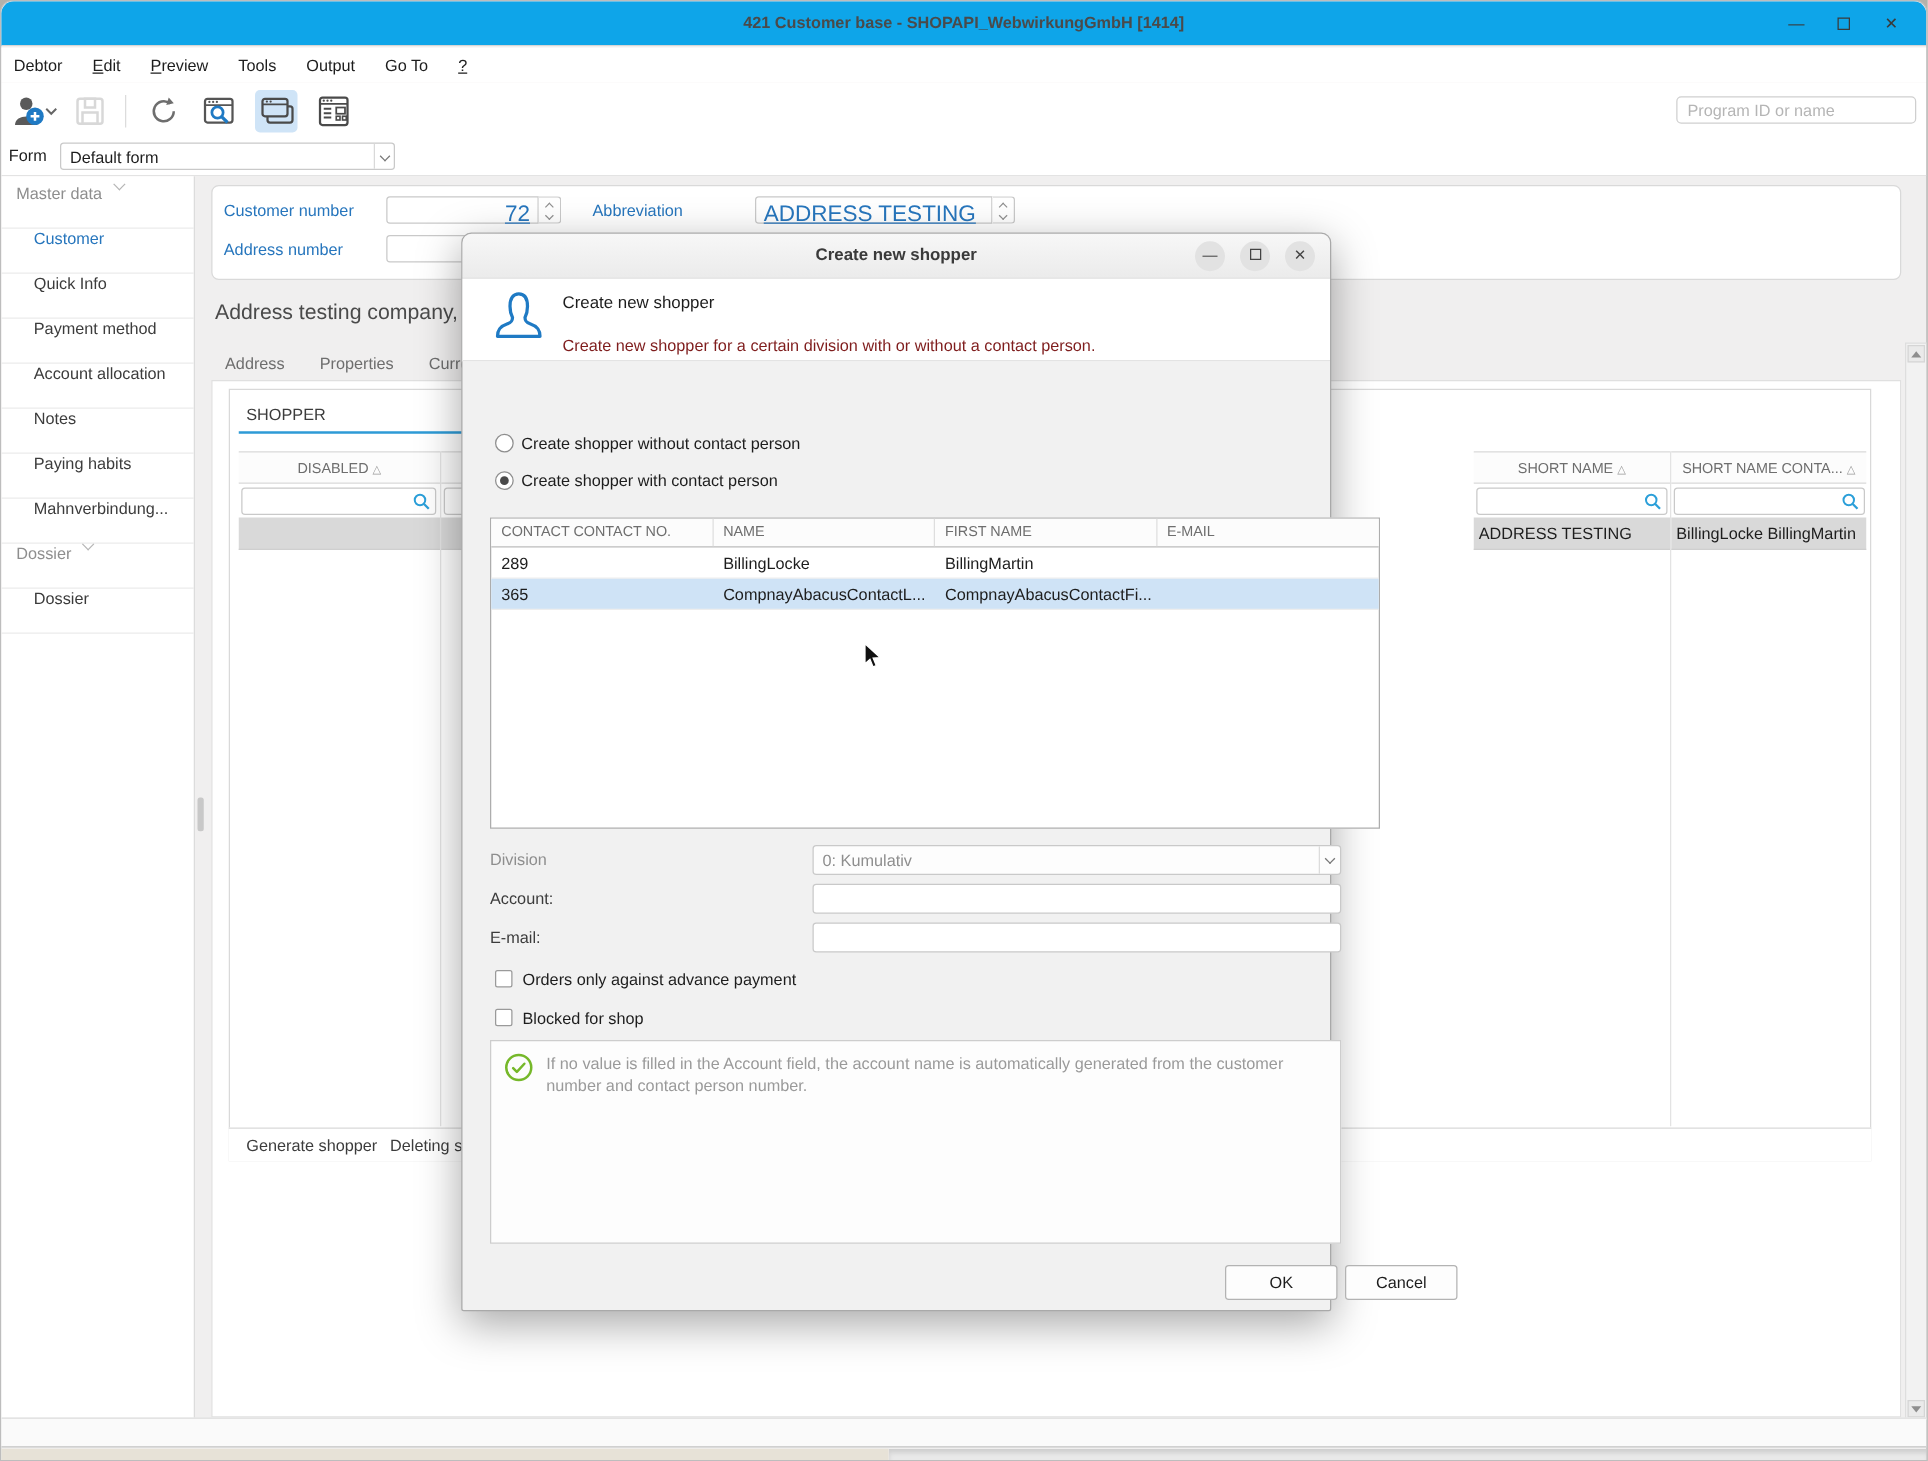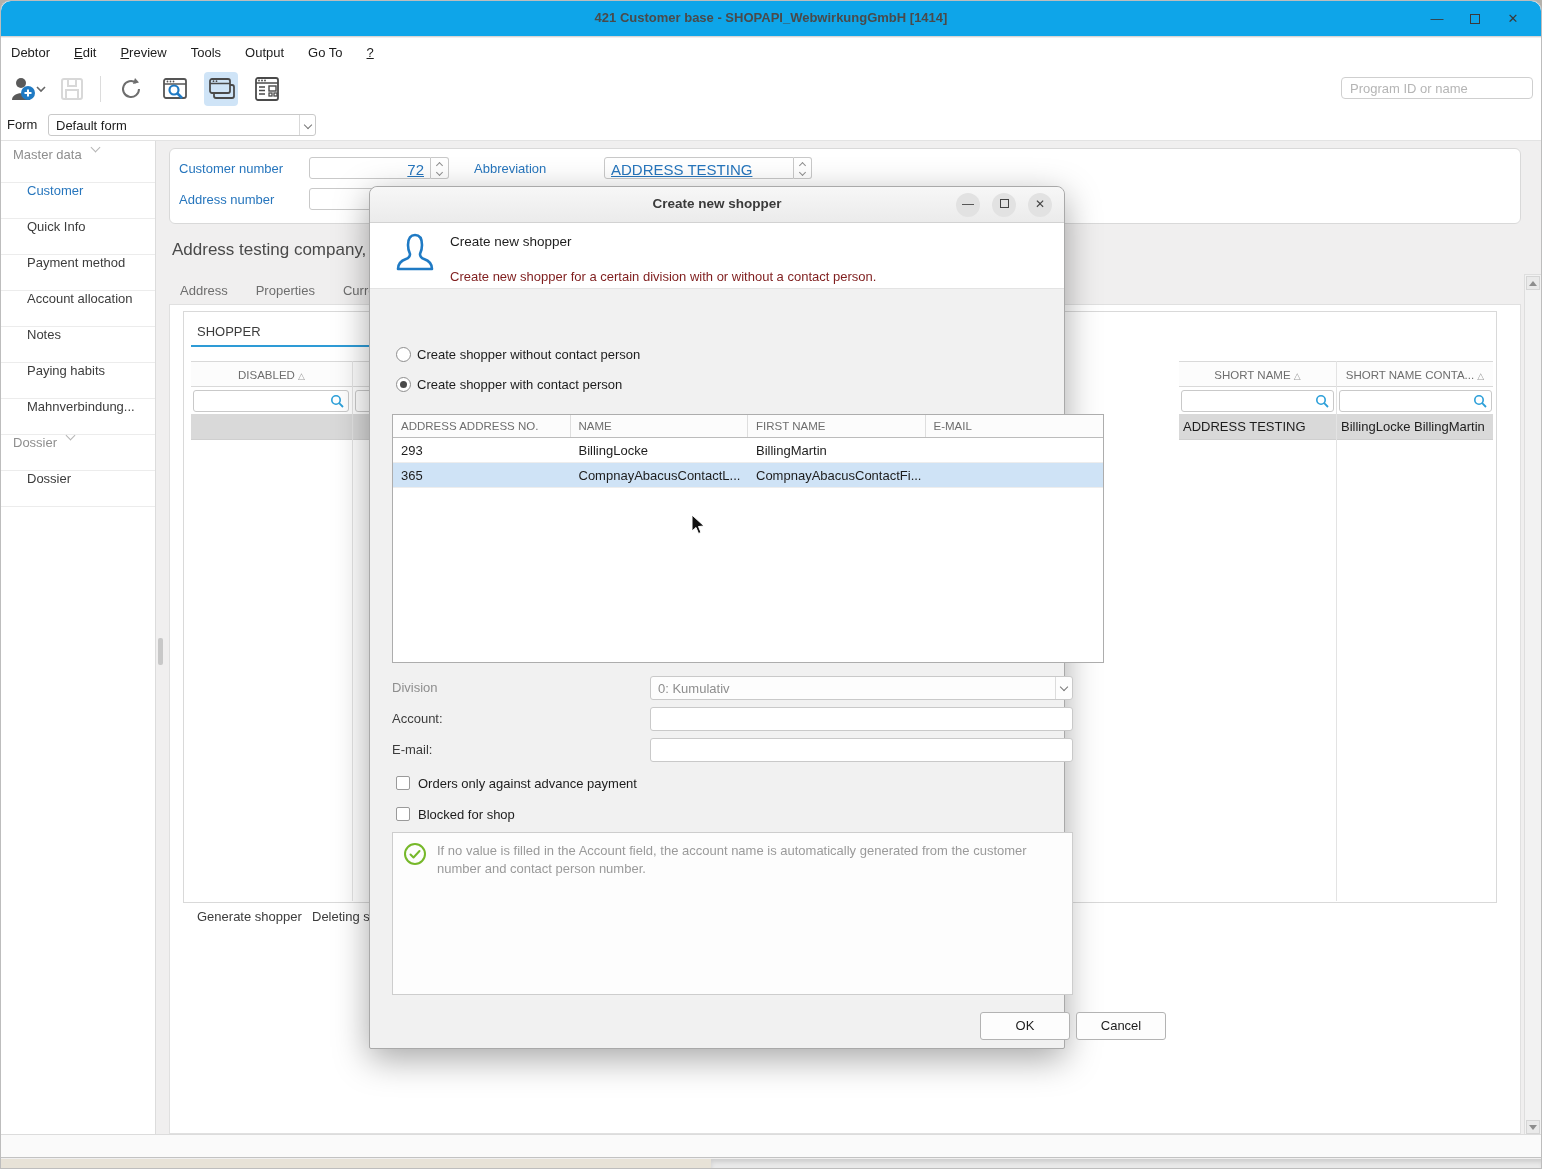--- a/index.html
+++ b/index.html
@@ -40,21 +40,21 @@
   .side-row { position:relative; height:36px; border-bottom:1px solid #ececec; font-size:13px; display:flex; }
   .side-row.hdr { color:#8e8e8e; padding-left:12px; }
   .side-row.item { color:#3c3c3c; padding-left:26px; }
   .side-row.item.active { color:#2776bd; }
   .side-chev { width:7px; height:7px; border-right:1.5px solid #b5b5b5; border-bottom:1.5px solid #b5b5b5; transform:rotate(45deg); margin-left:10px; margin-top:-3px; }
   .splitter { position:absolute; left:157px; top:637px; width:5px; height:27px; background:#c8c8c8; border-radius:2px; }
 
   
   .hpanel { position:absolute; left:168px; top:147px; width:1352px; height:76px; background:#fff; border:1px solid #d9d9d9; border-radius:6px; }
   .blab { position:absolute; font-size:13px; color:#2776bd; }
-  .fld { position:absolute; height:22px; background:#fff; border:1px solid #c9c9c9; border-radius:3px 0 0 3px; font-size:15px; }
+  .fld { position:absolute; height:22px; background:#fff; border:1px solid #c9c9c9; border-radius:3px 0 0 3px; font-size:18px; }
   .fld .v { position:absolute; top:3px; color:#2776bd; text-decoration:underline; }
   .spin { position:absolute; height:22px; width:18px; background:#fff; border:1px solid #c9c9c9; border-left:none; border-radius:0 3px 3px 0; }
   .spin i { display:block; width:5px; height:5px; border-right:1.2px solid #909090; border-bottom:1.2px solid #909090; margin:4px auto 0; }
   .spin i.up { transform:rotate(-135deg); margin-top:5px; }
   .spin i.dn { transform:rotate(45deg); margin-top:2px; }
 
   .company-heading { position:absolute; left:171px; top:239px; font-size:17px; color:#4a4a4a; }
   .tabs { position:absolute; left:179px; top:282px; font-size:13px; color:#6e6e6e; display:flex; gap:28px; }
 
   
@@ -350,27 +350,27 @@
       <div class="dlg-h-sub">Create new shopper for a certain division with or without a contact person.</div>
     </div>
 
     <div class="radio" style="left:26px; top:160px;"></div>
     <div class="rlabel" style="left:47px; top:160px;">Create shopper without contact person</div>
     <div class="radio sel" style="left:26px; top:190px;"></div>
     <div class="rlabel" style="left:47px; top:190px;">Create shopper with contact person</div>
 
     <div class="ctable">
       <div class="ct-head">
-        <div>ADDRESS ADDRESS NO.</div>
+        <div>CONTACT CONTACT NO.</div>
         <div>NAME</div>
         <div>FIRST NAME</div>
         <div>E-MAIL</div>
       </div>
       <div class="ct-row">
-        <div>293</div>
+        <div>289</div>
         <div>BillingLocke</div>
         <div>BillingMartin</div>
         <div></div>
       </div>
       <div class="ct-row sel">
         <div>365</div>
         <div>CompnayAbacusContactL...</div>
         <div>CompnayAbacusContactFi...</div>
         <div></div>
       </div>

